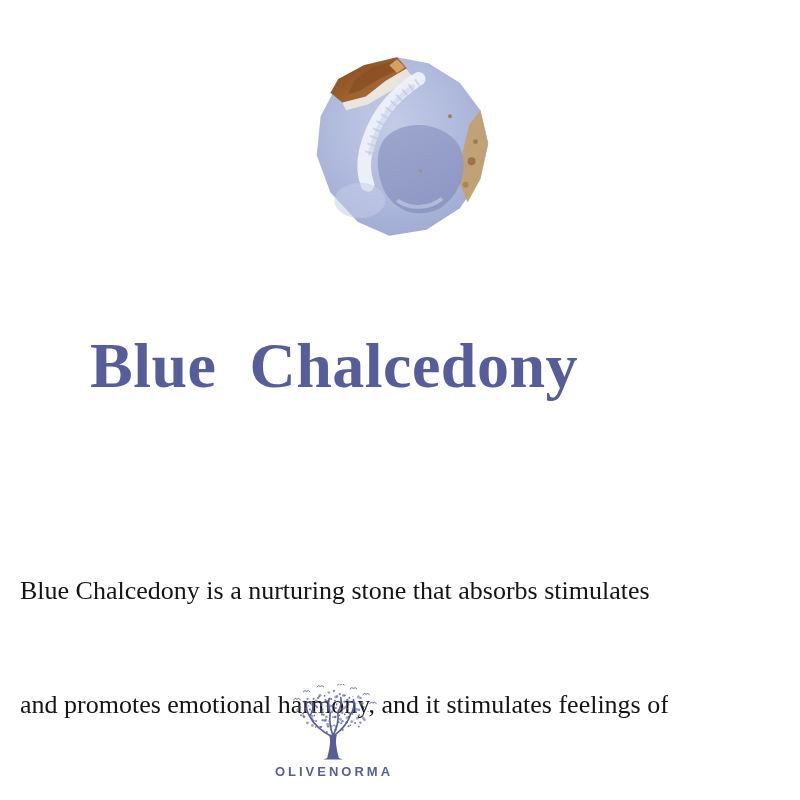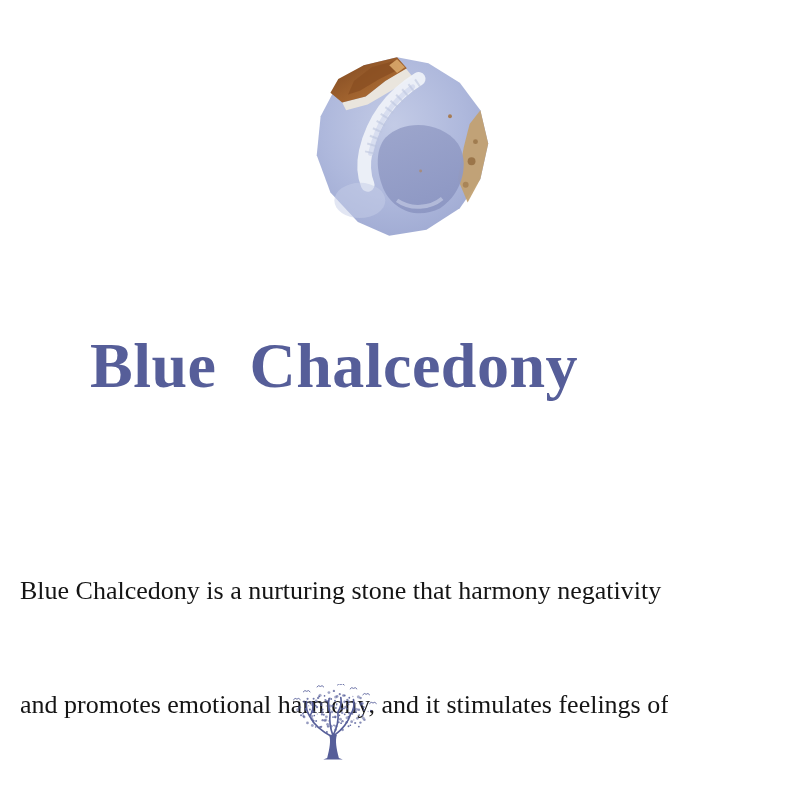--- a/index.html
+++ b/index.html
@@ -115,21 +115,21 @@
 
       <circle cx="150" cy="64" r="2" fill="#a5713d" opacity="0.85"></circle>
       <circle cx="120" cy="120" r="1.5" fill="#b08050" opacity="0.6"></circle>
     </svg>
   </div>
 
   <h1 class="title" style="color: rgb(86, 94, 153);">Blue  Chalcedony</h1>
 
 
   <div class="description" style="color: rgb(20, 20, 20);">
-    <div>Blue Chalcedony is a nurturing stone that harmony negativity</div>
+    <div>Blue Chalcedony is a nurturing stone that absorbs stimulates</div>
     <div>and promotes emotional harmony, and it stimulates feelings of</div>
     
     
   </div>
 
   <div class="brand-block">
     <svg class="brand-logo" viewBox="0 0 100 80">
       <g id="tree-foliage" fill="#565e99">
           <circle cx="52.3" cy="29.6" r="0.75" opacity="0.45"></circle>
           <circle cx="47.9" cy="28.6" r="1.39" opacity="0.62"></circle>
@@ -278,15 +278,16 @@
         M48,54 C38,49 30,43 25,33
         M50,53 C58,47 64,41 67,31
         M49,53 C46,45 45,38 46,30
         M49,53 C53,45 55,37 54,29
         M25,33 C22,28 21,23 22,18
         M25,33 C28,29 29,24 28,19
         M67,31 C70,27 71,21 70,16
         M46,30 C44,25 44,20 45,15
         M54,29 C57,24 58,19 57,14" stroke="#565e99"></path>
     </svg>
+    <div class="brand-name" style="color: rgb(86, 94, 153);">OLIVENORMA</div>
   </div>
 
 </div>
 
 </body></html>

